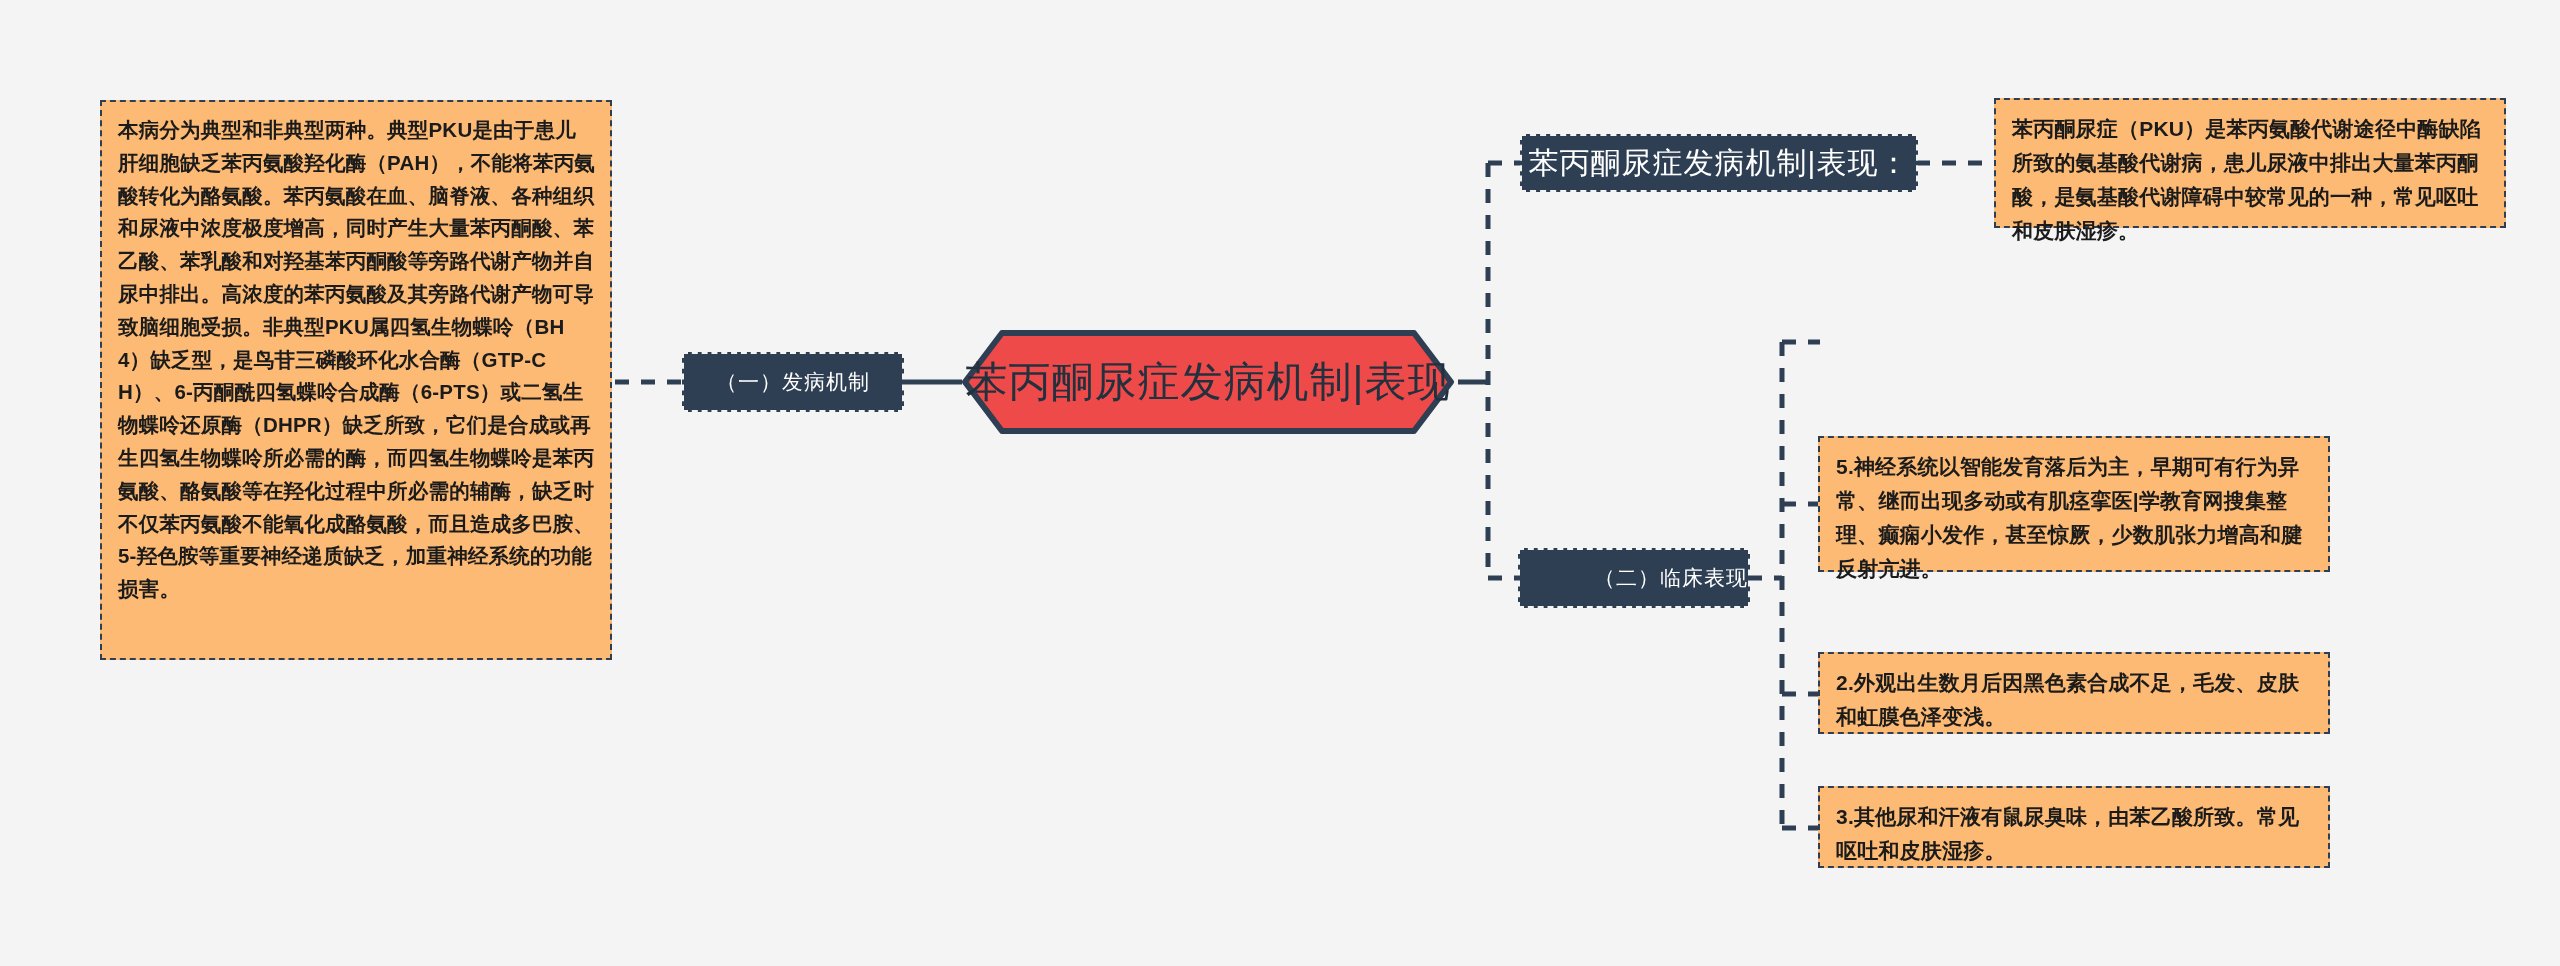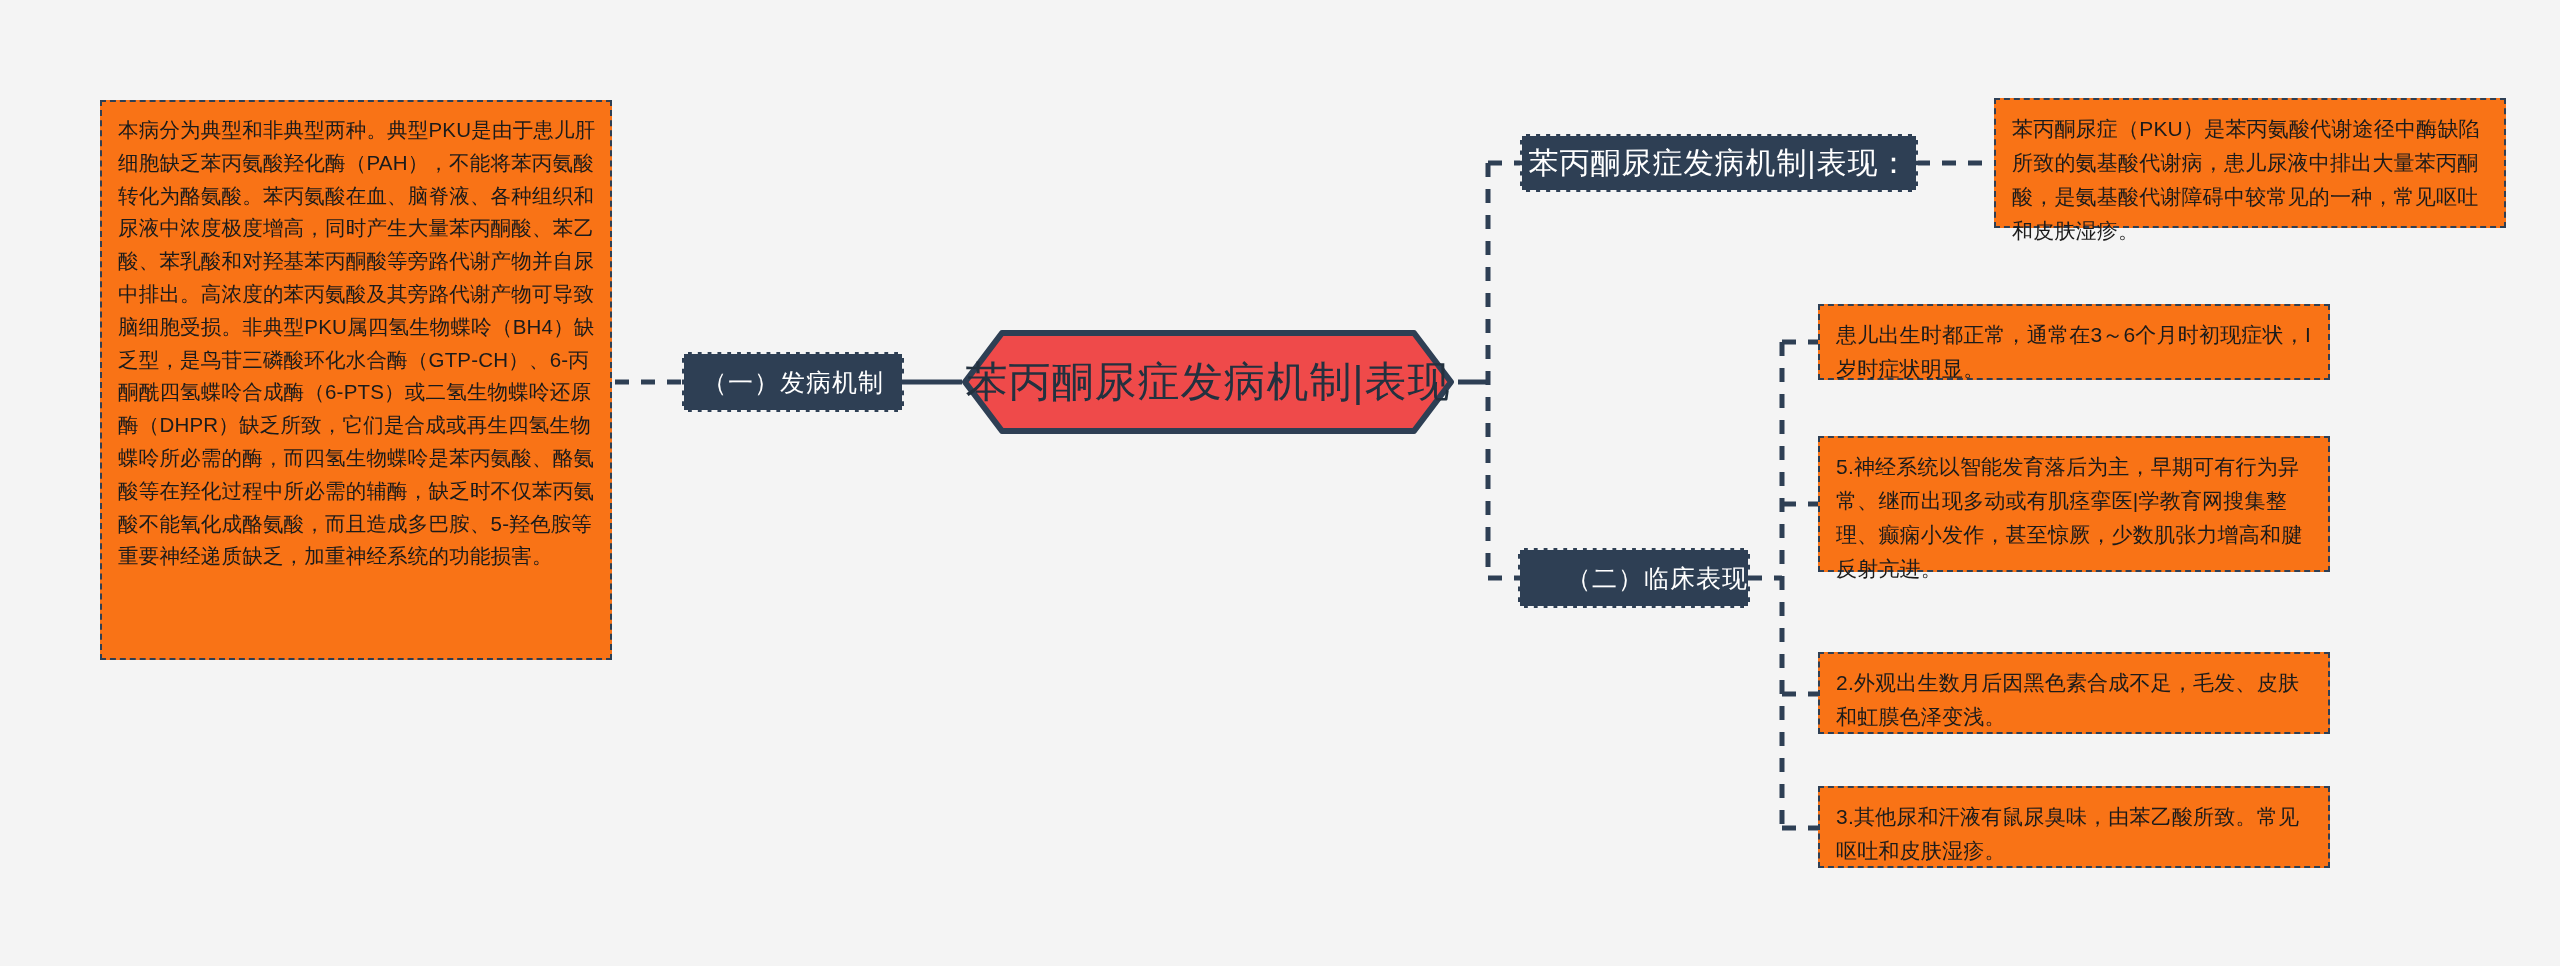--- a/index.html
+++ b/index.html
@@ -23,41 +23,42 @@
     left: 0; top: 0;
     width: 2560px; height: 966px;
     pointer-events: none;
   }
 
   
   .note {
     position: absolute;
     box-sizing: border-box;
     border: 2px dashed #2e3f54;
-    background: #f97316;
+    background: #fdba74;
     color: #1b1b1b;
     font-size: 21px;
     line-height: 1.62;
     letter-spacing: 0.2px;
     padding: 12px 14px 12px 16px;
     white-space: pre-wrap;
     word-break: break-all;
+    font-weight: bold;
   }
 
   
   .dark-node {
     position: absolute;
     box-sizing: border-box;
     background: #2e3f54;
     border: 2px dashed #f4f4f4;
     color: #ffffff;
     display: flex;
     align-items: center;
     justify-content: center;
-    font-size: 25px;
+    font-size: 21px;
     letter-spacing: 1px;
     white-space: nowrap;
   }
 
   
   .center-node {
     position: absolute;
     width: 492px;
     height: 100px;
   }
@@ -127,21 +128,20 @@
   <div class="dark-node" style="left:1520px; top:134px; width:398px; height:58px; font-size:30px;">
     <span>苯丙酮尿症发病机制|表现：</span>
   </div>
 
   <div class="note" style="left:1994px; top:98px; width:512px; height:130px;">苯丙酮尿症（PKU）是苯丙氨酸代谢途径中酶缺陷所致的氨基酸代谢病，患儿尿液中排出大量苯丙酮酸，是氨基酸代谢障碍中较常见的一种，常见呕吐和皮肤湿疹。</div>
 
   <div class="dark-node" style="left:1518px; top:548px; width:232px; height:60px;justify-content:flex-end;">
     <span>（二）临床表现</span>
   </div>
 
-  <div class="note" style="left:1818px; top:304px; width:512px; height:76px;">患儿出生时都正常，通常在3～6个月时初现症状，I岁时症状明显。</div>
 
   <div class="note" style="left:1818px; top:436px; width:512px; height:136px;">5.神经系统以智能发育落后为主，早期可有行为异常、继而出现多动或有肌痉挛医|学教育网搜集整理、癫痫小发作，甚至惊厥，少数肌张力增高和腱反射亢进。</div>
 
   <div class="note" style="left:1818px; top:652px; width:512px; height:82px;">2.外观出生数月后因黑色素合成不足，毛发、皮肤和虹膜色泽变浅。</div>
 
   <div class="note" style="left:1818px; top:786px; width:512px; height:82px;">3.其他尿和汗液有鼠尿臭味，由苯乙酸所致。常见呕吐和皮肤湿疹。</div>
 
 </div>
 
 </body></html>

